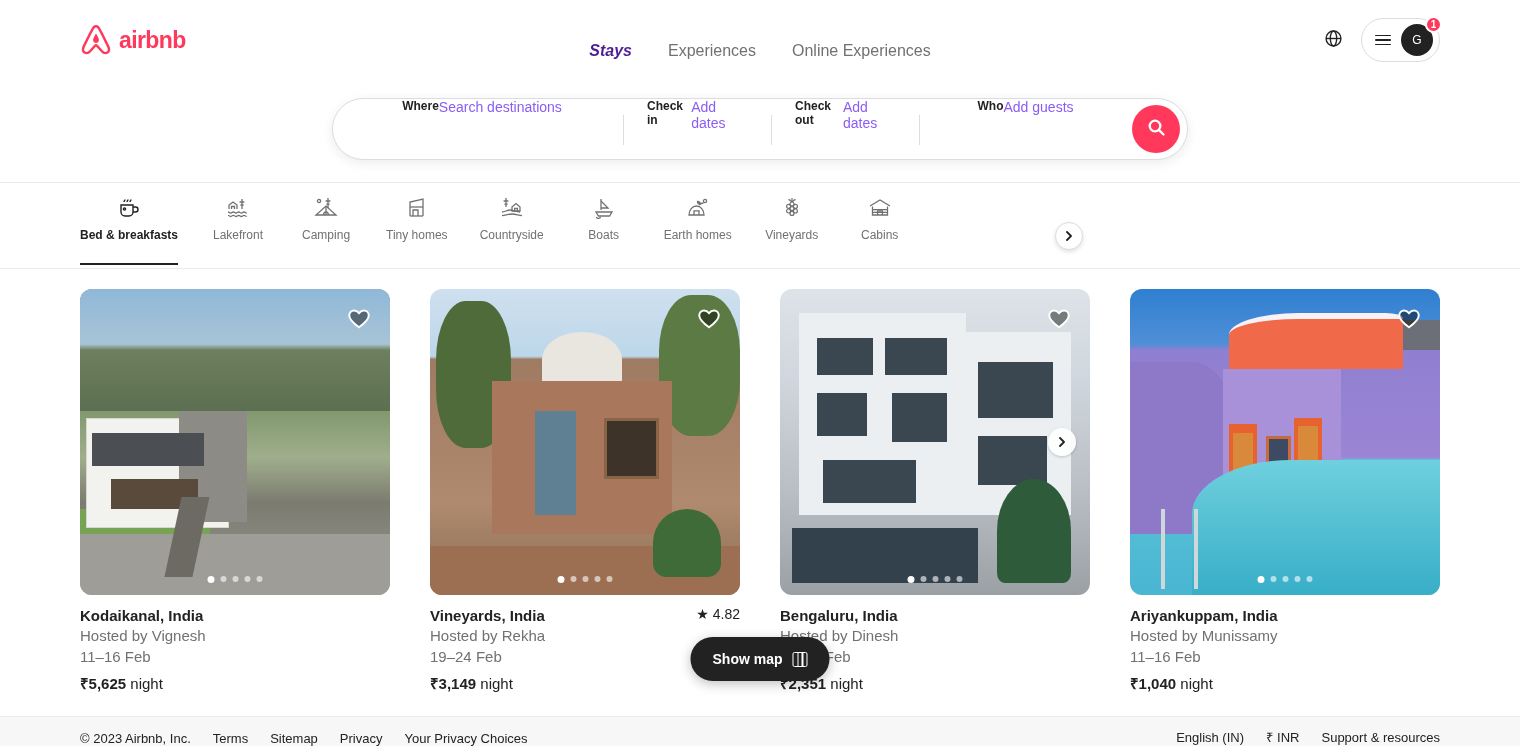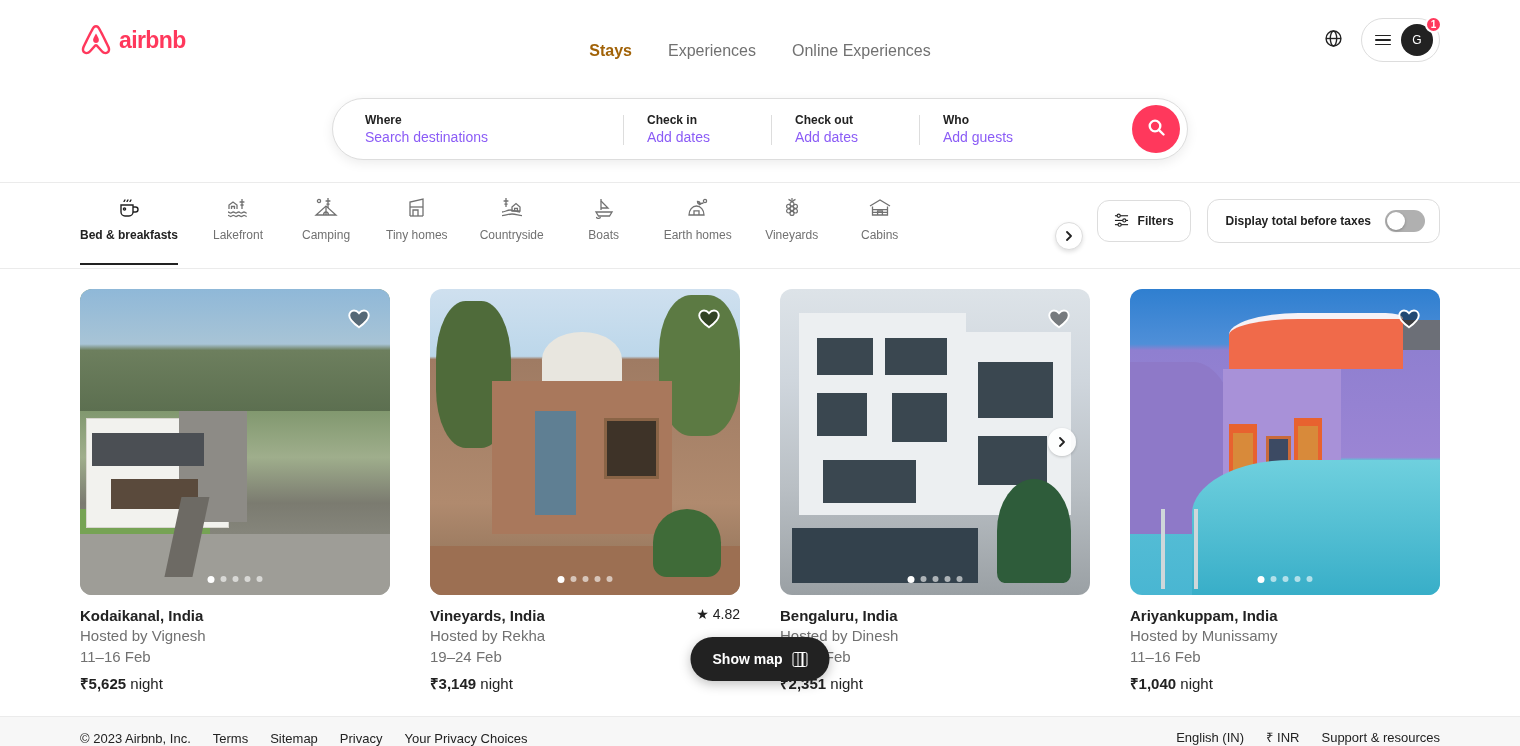--- a/index.html
+++ b/index.html
@@ -31,21 +31,21 @@
     color: #FF385C;
   }
   .nav-center {
     position: absolute; left: 50%; transform: translateX(-50%);
     display: flex; align-items: center; gap: 36px;
     top: 42px;
   }
   .nav-tab {
     font-size: 16px; color: #717171; cursor: pointer; white-space: nowrap;
   }
-  .nav-tab.active { color: #a16207; font-weight: 700; }
+  .nav-tab.active { color: #4c1d95; font-weight: 700; font-style: italic; }
   .header-right {
     margin-left: auto; display: flex; align-items: center; gap: 8px;
   }
   .host-link {
     font-size: 14px; font-weight: 600; color: #222;
     padding: 12px 14px; border-radius: 22px; cursor: pointer;
     white-space: nowrap;
   }
   .globe-btn {
     width: 40px; height: 40px; border-radius: 50%;
@@ -81,21 +81,21 @@
     top: 98px;
     width: 856px; height: 62px;
     background: #fff;
     border: 1px solid #dddddd;
     border-radius: 32px;
     box-shadow: 0 3px 12px rgba(0,0,0,0.08);
     display: flex; align-items: center;
   }
   .sb-seg {
     position: relative; height: 100%;
-    display: flex; flex-direction: column; justify-content: center;
+    display: flex; justify-content: center;
     padding: 0 24px; cursor: pointer;
   }
   .sb-seg.where { width: 290px; padding-left: 32px; }
   .sb-seg.checkin { width: 148px; }
   .sb-seg.checkout { width: 148px; }
   .sb-seg.who { flex: 1; }
   .sb-seg + .sb-seg::before {
     content: ""; position: absolute; left: 0; top: 16px;
     height: 30px; width: 1px; background: #dddddd;
   }
@@ -492,41 +492,20 @@
           <path d="M4.5 10.5V19h15v-8.5"></path>
           <path d="M4.5 13.6h15M4.5 16.4h15"></path>
           <path d="M9.6 19v-4h4.8v4"></path>
         </svg>
       </span>
       <span class="cat-label">Cabins</span>
     </div>
 
   </div>
 
-  <div class="catbar-right">
-    <div class="filters-btn">
-      <span>
-        <svg width="15" height="15" viewBox="0 0 16 16" fill="none" stroke="#222" stroke-width="1.2">
-          <line x1="1" y1="4" x2="15" y2="4"></line>
-            <line x1="1" y1="9" x2="15" y2="9"></line>
-            <line x1="1" y1="13.5" x2="15" y2="13.5"></line>
-          <circle cx="5" cy="4" r="1.7" fill="#fff"></circle>
-            <circle cx="11" cy="9" r="1.7" fill="#fff"></circle>
-            <circle cx="6" cy="13.5" r="1.7" fill="#fff"></circle>
-        </svg>
-      </span>
-      <span>Filters</span>
-    </div>
-    <div class="taxes-btn">
-      <span>Display total before taxes</span>
-      <span class="switch">
-          <i></i>
-        </span>
-    </div>
-  </div>
 </div>
 
 <div class="cat-next">
   <span>
     <svg width="10" height="10" viewBox="0 0 10 10" fill="none" stroke="#222" stroke-width="1.8" stroke-linecap="round" stroke-linejoin="round">
       <polyline points="3,1 7,5 3,9"></polyline>
     </svg>
   </span>
 </div>
 

